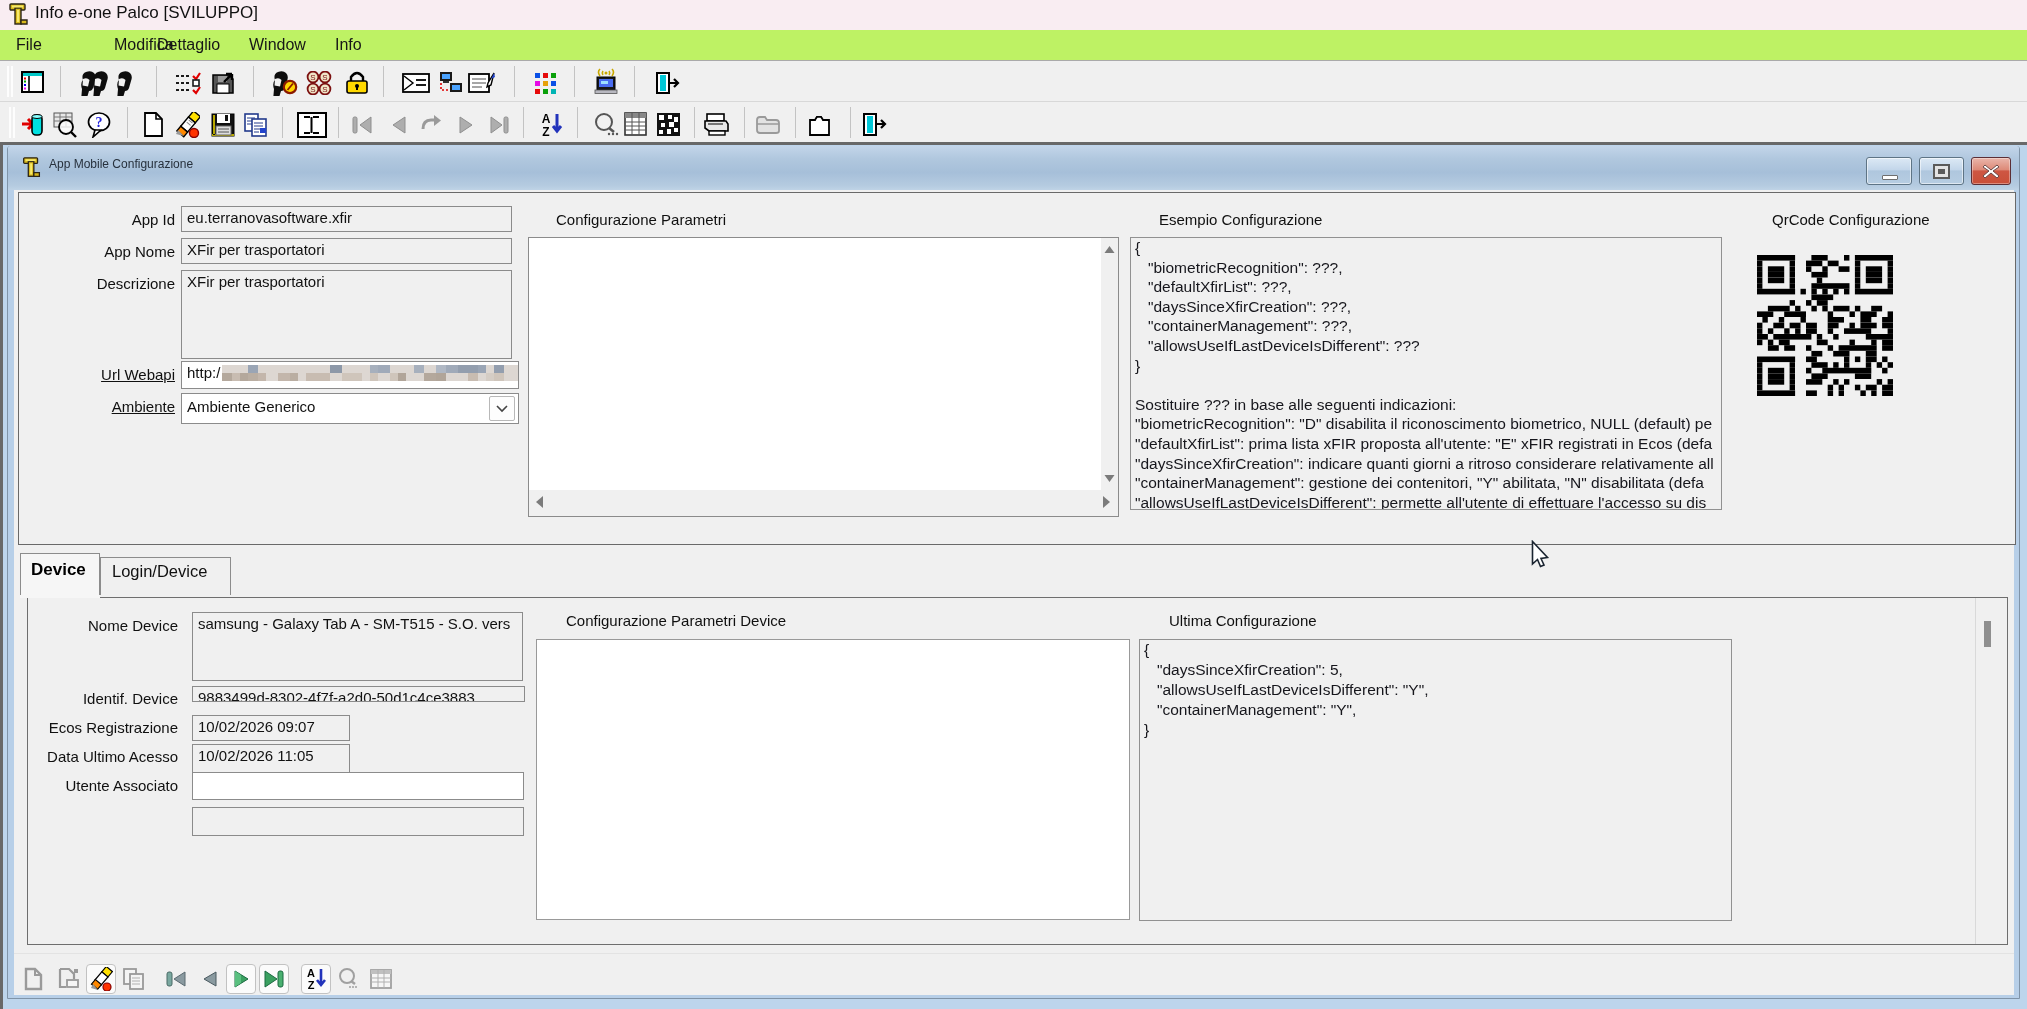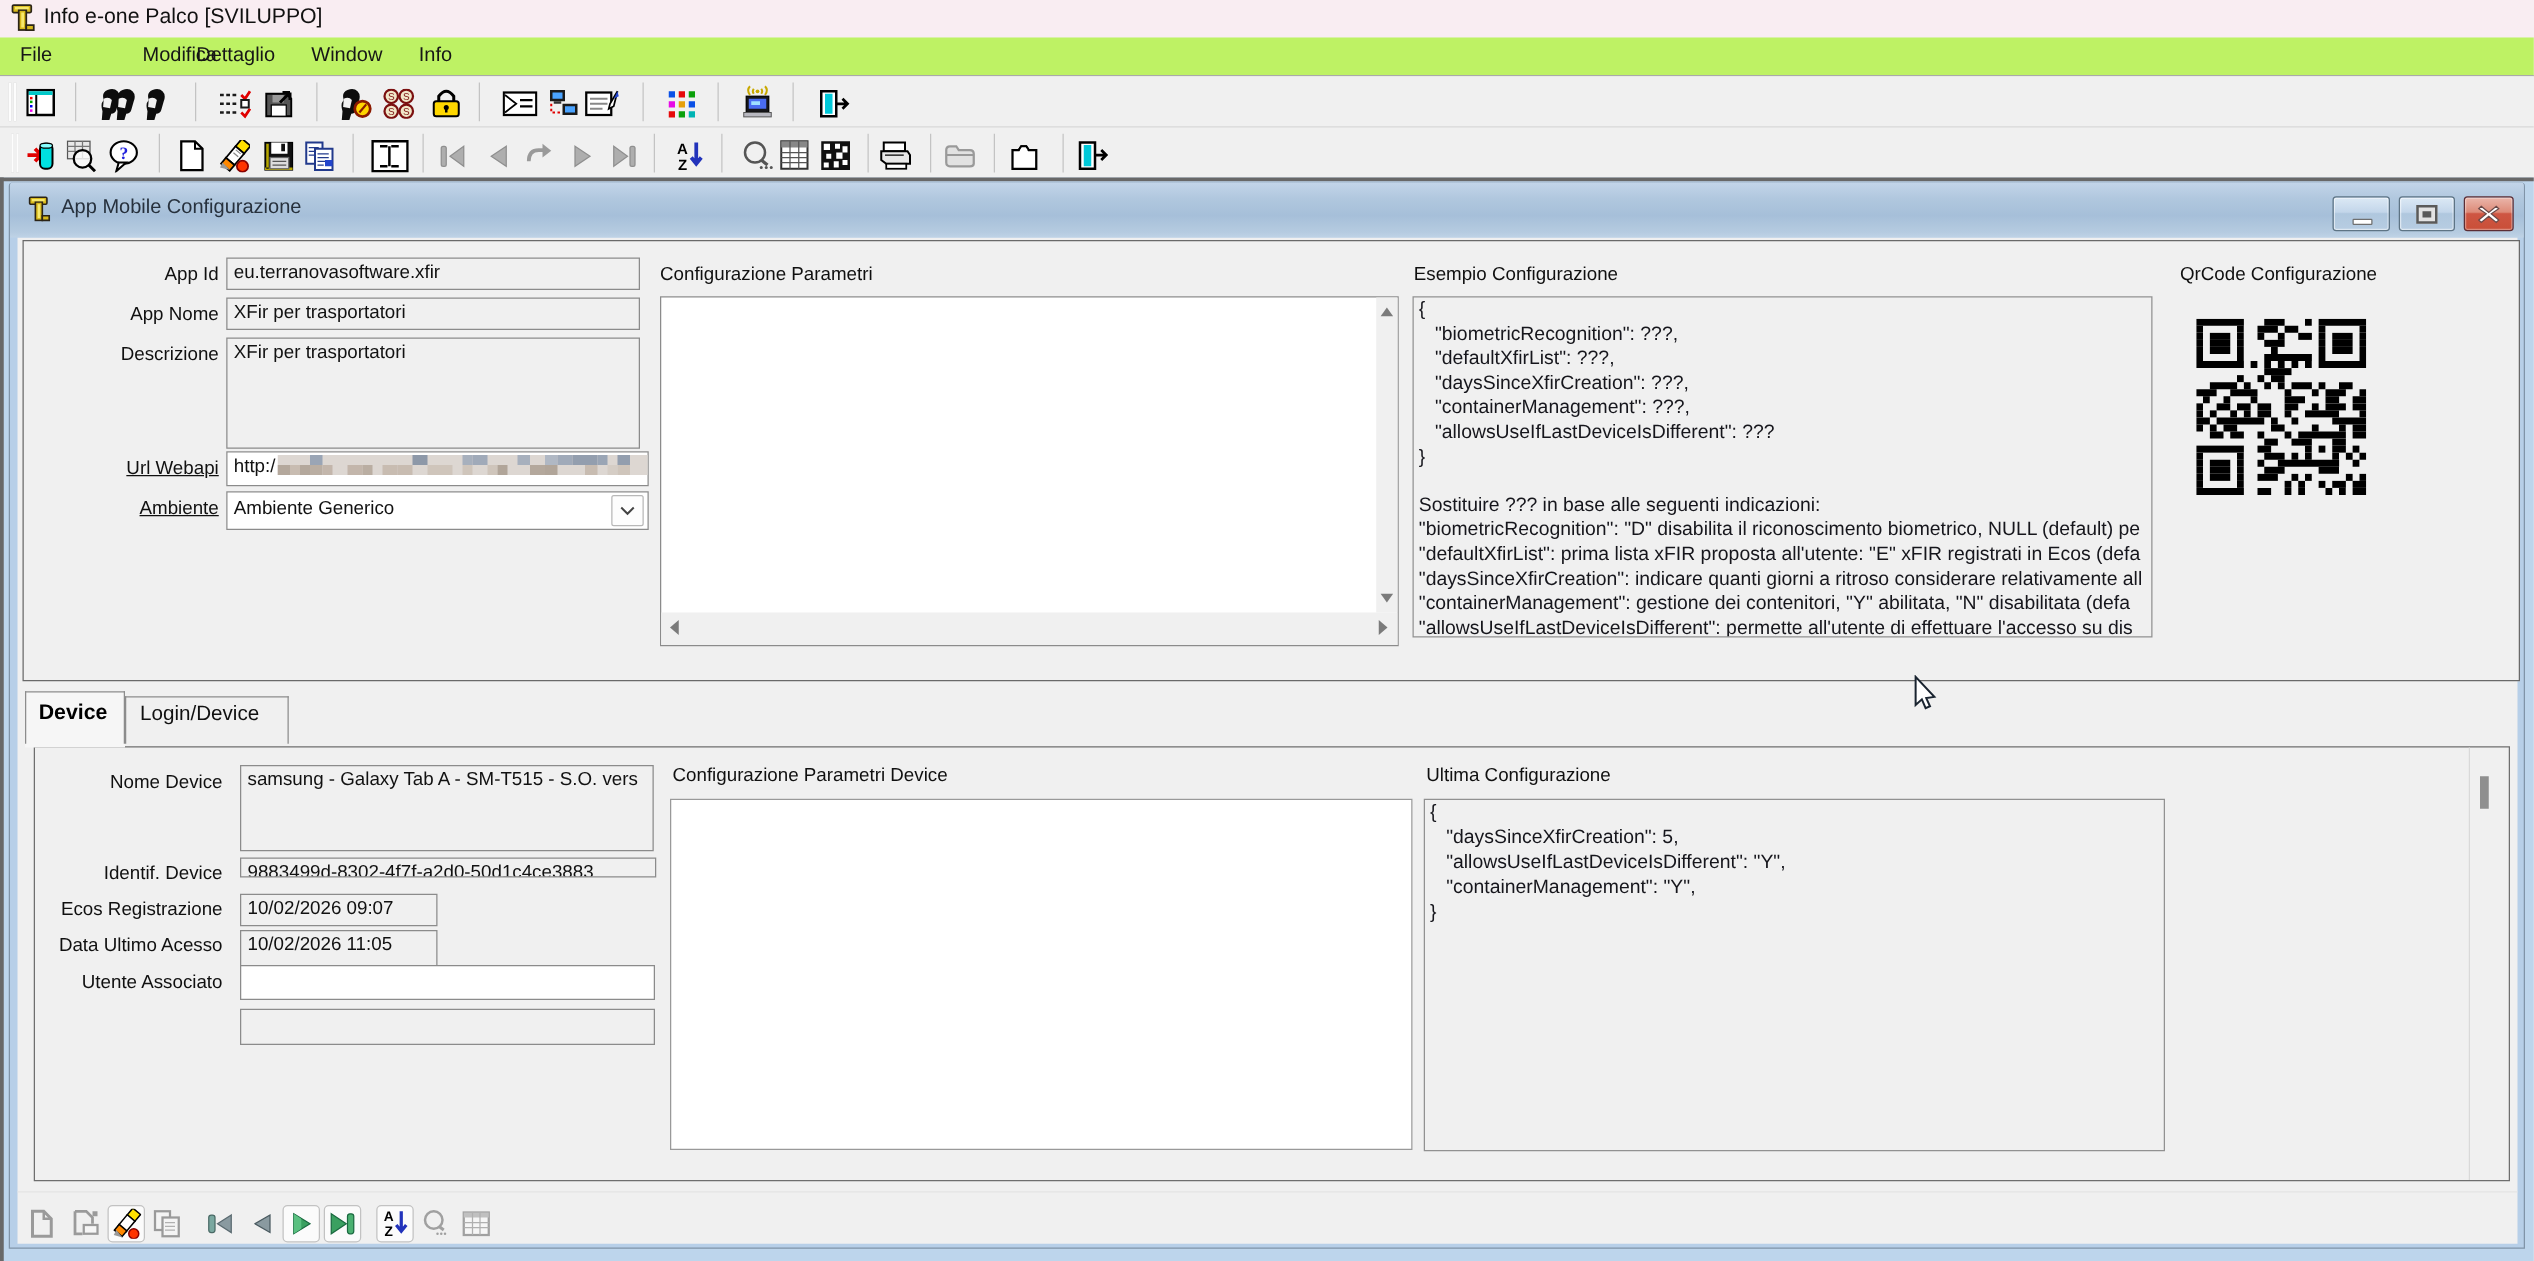--- a/index.html
+++ b/index.html
@@ -8,24 +8,24 @@
 #titlebar { left:0; top:0; width:2027px; height:30px; background:#f9edf2; }
 #titletext { left:35px; top:3px; font-size:17px; color:#111; }
 #menubar { left:0; top:30px; width:2027px; height:31px; background:#bef264; }
 .menuitem { position:absolute; top:6px; font-size:16px; color:#161616; }
 #menuline { left:0; top:60px; width:2027px; height:1px; background:#aaa; }
 #tb1 { left:0; top:61px; width:2027px; height:41px; background:#f0f0f0; border-bottom:1px solid #d8d8d8; }
 #tb2 { left:0; top:103px; width:2027px; height:39px; background:#f0f0f0; }
 #mdi { left:0; top:142px; width:2027px; height:867px; background:#bdd5ec; border-top:3px solid #686868; border-left:3px solid #686868; }
 #win { left:7px; top:146px; width:2013px; height:853px; border:1px solid #8094a8; border-radius:3px 3px 0 0; background:#b7cfe8; }
 #wtitle { left:0; top:0; width:2011px; height:44px; border-radius:2px 2px 0 0; background:linear-gradient(#c3d5e9 0%, #b0c7de 30%, #a6bfd9 60%, #b5cbe0 90%, #bfd3e6 100%); }
-#wtitletext { left:41px; top:9px; font-size:16px; color:#27313d; }
+#wtitletext { left:41px; top:9px; font-size:12px; color:#27313d; }
 
 .panel1 { left:18px; top:192px; width:1998px; height:353px; border:1px solid #696969; background:#f0f0f0; }
-.lbl { position:absolute; font-size:15px; color:#101010; white-space:nowrap; }
+.lbl { position:absolute; font-size:15px; color:#101010; white-space:nowrap;margin-left:28px; }
 .lblr { position:absolute; font-size:15px; color:#101010; white-space:nowrap; text-align:right; }
 .field { position:absolute; background:#f0f0f0; border:1px solid #8b8b8b; font-size:15px; color:#111; padding:2px 5px; overflow:hidden; white-space:nowrap; }
 .fieldw { position:absolute; background:#fff; border:1px solid #8b8b8b; font-size:15px; color:#111; padding:2px 5px; overflow:hidden; white-space:nowrap; }
 #esempio { left:1130px; top:237px; width:592px; height:273px; border:1px solid #919191; background:#f0f0f0; overflow:hidden; font-size:15.5px; line-height:19.6px; color:#16161c; white-space:pre; padding-left:4px; }
 #ultima { left:1139px; top:639px; width:593px; height:282px; border:1px solid #919191; background:#f0f0f0; overflow:hidden; font-size:15.5px; line-height:20px; color:#16161c; white-space:pre; padding-left:4px; }
 #cfgparam { left:528px; top:237px; width:591px; height:280px; border:1px solid #8b8b8b; background:#fff; }
 #cfgparamdev { left:536px; top:639px; width:594px; height:281px; border:1px solid #999; background:#fff; }
 .sbv { position:absolute; background:#f0f0f0; }
 .tab1 { left:20px; top:553px; width:80px; height:44px; background:#f6f6f6; border:1px solid #8c8c8c; border-bottom:none; }
 .tab2 { left:100px; top:557px; width:131px; height:38px; background:#f0f0f0; border:1px solid #8c8c8c; border-bottom:none; }

